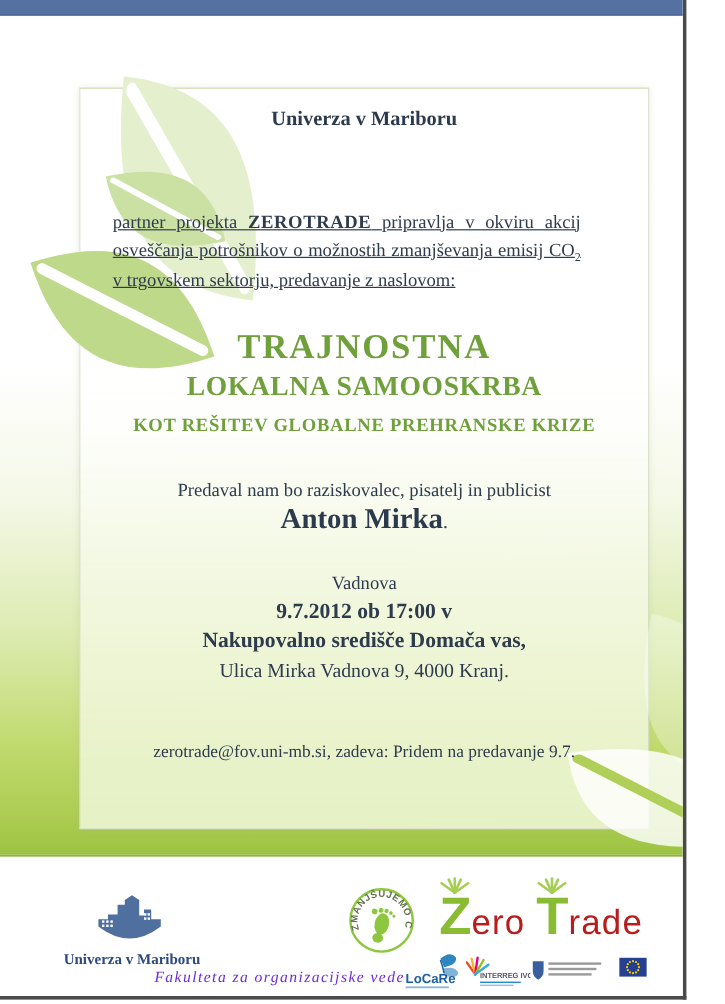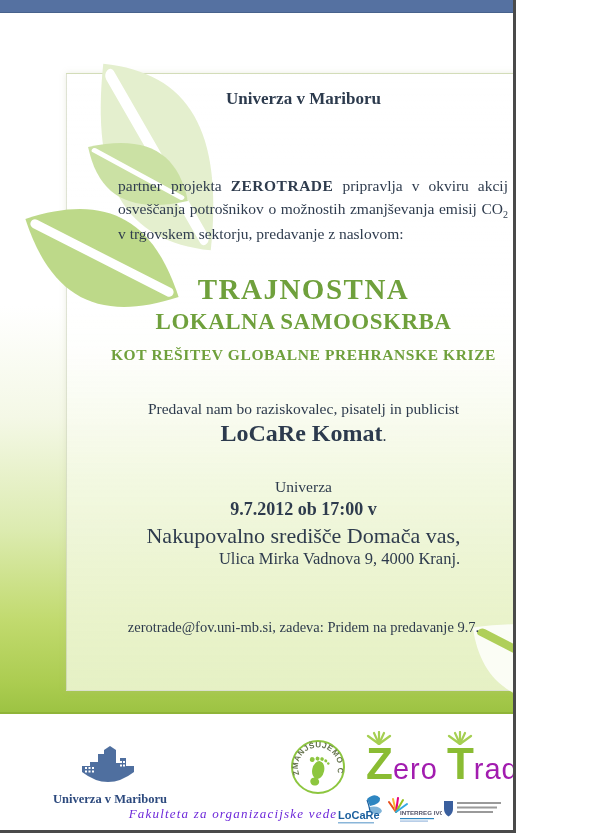--- a/index.html
+++ b/index.html
@@ -1,21 +1,21 @@
 <!DOCTYPE html>
 <html><head>
 <meta charset="utf-8">
 <style>
   html,body{margin:0;padding:0;}
   body{
     width:604px;height:837px;position:relative;background:#ffffff;
     font-family:"Liberation Serif", serif;color:#2e3b4d;overflow:hidden;
   }
   .sheet{
-    position:absolute;left:0;top:0;width:516px;height:833px;box-sizing:border-box;
+    position:absolute;left:0;top:0;width:572px;height:833px;box-sizing:border-box;
     border-right:3px solid #4a4a4a;border-bottom:3px solid #4a4a4a;
     background:#ffffff;overflow:hidden;
   }
   .topbar{
     position:absolute;left:0;top:0;width:100%;height:12px;
     background:#5571a1;border-bottom:1px solid #47628c;z-index:30;
   }
   .poster{
     position:absolute;left:0;top:12px;width:100%;height:700px;overflow:hidden;
     background:linear-gradient(180deg,#ffffff 0%,#ffffff 42%,#f4f8e6 58%,#dcebb0 74%,#c1da6e 87%,#abcc50 96%,#9dc343 100%);
@@ -25,51 +25,51 @@
     position:absolute;left:66px;top:61px;width:475px;height:618px;box-sizing:border-box;
     border:1px solid rgba(185,192,160,0.45);
     background:linear-gradient(180deg,rgba(255,255,255,0.92) 0%,rgba(255,255,255,0.75) 45%,rgba(244,249,228,0.85) 68%,rgba(233,243,203,0.95) 100%);
     box-shadow:0 0 6px rgba(175,185,145,0.25);
     z-index:1;
   }
   .leaf{position:absolute;z-index:2;pointer-events:none;}
   .tblock{position:absolute;left:66px;width:475px;text-align:center;z-index:5;}
   .org-line{font-weight:bold;font-size:17px;line-height:21px;color:#2c3a4d;}
   .intro{
-    position:absolute;left:118px;width:390px;text-align:justify;z-index:5;
-    font-size:15.5px;line-height:1.52;color:#2f3c4e;
+    position:absolute;left:94px;width:390px;text-align:justify;z-index:5;
+    font-size:15.5px;line-height:1.52;color:#2f3c4e;text-decoration:underline;
   }
   .intro .proj{font-weight:bold;letter-spacing:0.5px;}
   .intro sub{font-size:10px;}
   .title1{font-weight:bold;font-size:29px;letter-spacing:1.5px;color:#6fa03c;}
   .title2{font-weight:bold;font-size:23px;letter-spacing:0.5px;color:#6fa03c;}
   .title3{font-weight:bold;font-size:15.5px;letter-spacing:0.6px;color:#6fa03c;}
   .lead{font-size:15.5px;}
   .speaker{font-weight:bold;font-size:24px;color:#2c3a4d;}
   .speaker .dot{font-weight:normal;font-size:16px;}
   .invite{font-size:15.5px;}
   .dt{font-weight:bold;font-size:18px;}
-  .venue{font-weight:normal;font-size:22px;}
-  .addr{font-size:16.5px;padding-left:36px;}
+  .venue{font-weight:bold;font-size:18px;}
+  .addr{font-size:16.5px;}
   .rsvp{font-size:14.5px;}
   .footer{position:absolute;left:0;top:714px;width:100%;height:116px;background:#ffffff;z-index:6;}
   .um-label{
     position:absolute;left:25px;top:78px;width:170px;text-align:center;
     font-weight:bold;font-size:12.5px;color:#2d4a7e;
   }
   .um-faculty{
     position:absolute;left:118px;top:92px;width:230px;text-align:center;
     font-style:italic;font-size:13px;letter-spacing:1.2px;color:#6d28d9;
   }
   .zt{
     position:absolute;left:366px;top:24px;width:180px;height:56px;
     font-family:"Liberation Sans", sans-serif;color:#8abc33;white-space:nowrap;
   }
   .zt .big{font-size:44px;font-weight:bold;position:relative;display:inline-block;line-height:52px;}
-  .zt .small{font-size:29px;font-weight:normal;color:#a21caf;letter-spacing:1px;line-height:52px;}
+  .zt .small{font-size:29px;font-weight:normal;color:#b91c1c;letter-spacing:1px;line-height:52px;}
   .zt .burst{position:absolute;left:-2px;top:-7px;}
   .partners{position:absolute;left:14px;top:76px;width:100%;height:40px;}
   .plogo{position:absolute;}
 </style>
 </head>
 <body>
 
 <div class="sheet">
 
   <div class="topbar"></div>
@@ -101,23 +101,23 @@
 
     <div class="tblock org-line" style="top:76px;">Univerza v Mariboru</div>
 
     <p class="intro" style="top:146px;"><span>partner projekta </span><span class="proj">ZEROTRADE</span><span> pripravlja v okviru akcij osveščanja potrošnikov o možnostih zmanjševanja emisij CO</span><sub>2</sub><span> v trgovskem sektorju, predavanje z naslovom:</span></p>
 
     <div class="tblock title1" style="top:261px;">TRAJNOSTNA</div>
     <div class="tblock title2" style="top:297px;">LOKALNA SAMOOSKRBA</div>
     <div class="tblock title3" style="top:334px;">KOT REŠITEV GLOBALNE PREHRANSKE KRIZE</div>
 
     <div class="tblock lead" style="top:388px;">Predaval nam bo raziskovalec, pisatelj in publicist</div>
-    <div class="tblock speaker" style="top:408px;"><span>LoCaRe Komat</span><span class="dot">.</span></div>
-
-    <div class="tblock invite" style="top:466px;">Univerza</div>
+    <div class="tblock speaker" style="top:408px;"><span>Anton Mirka</span><span class="dot">.</span></div>
+
+    <div class="tblock invite" style="top:466px;">Vadnova</div>
     <div class="tblock dt" style="top:487px;">9.7.2012 ob 17:00 v</div>
     <div class="tblock venue" style="top:511px;">Nakupovalno središče Domača vas,</div>
     <div class="tblock addr" style="top:537px;">Ulica Mirka Vadnova 9, 4000 Kranj.</div>
 
     <div class="tblock rsvp" style="top:607px;">zerotrade@fov.uni-mb.si, zadeva: Pridem na predavanje 9.7.</div>
   </div>
 
   <div class="footer">
 
     <svg class="plogo" style="left:76px;top:24px;" width="64" height="50" viewBox="0 0 64 50">

